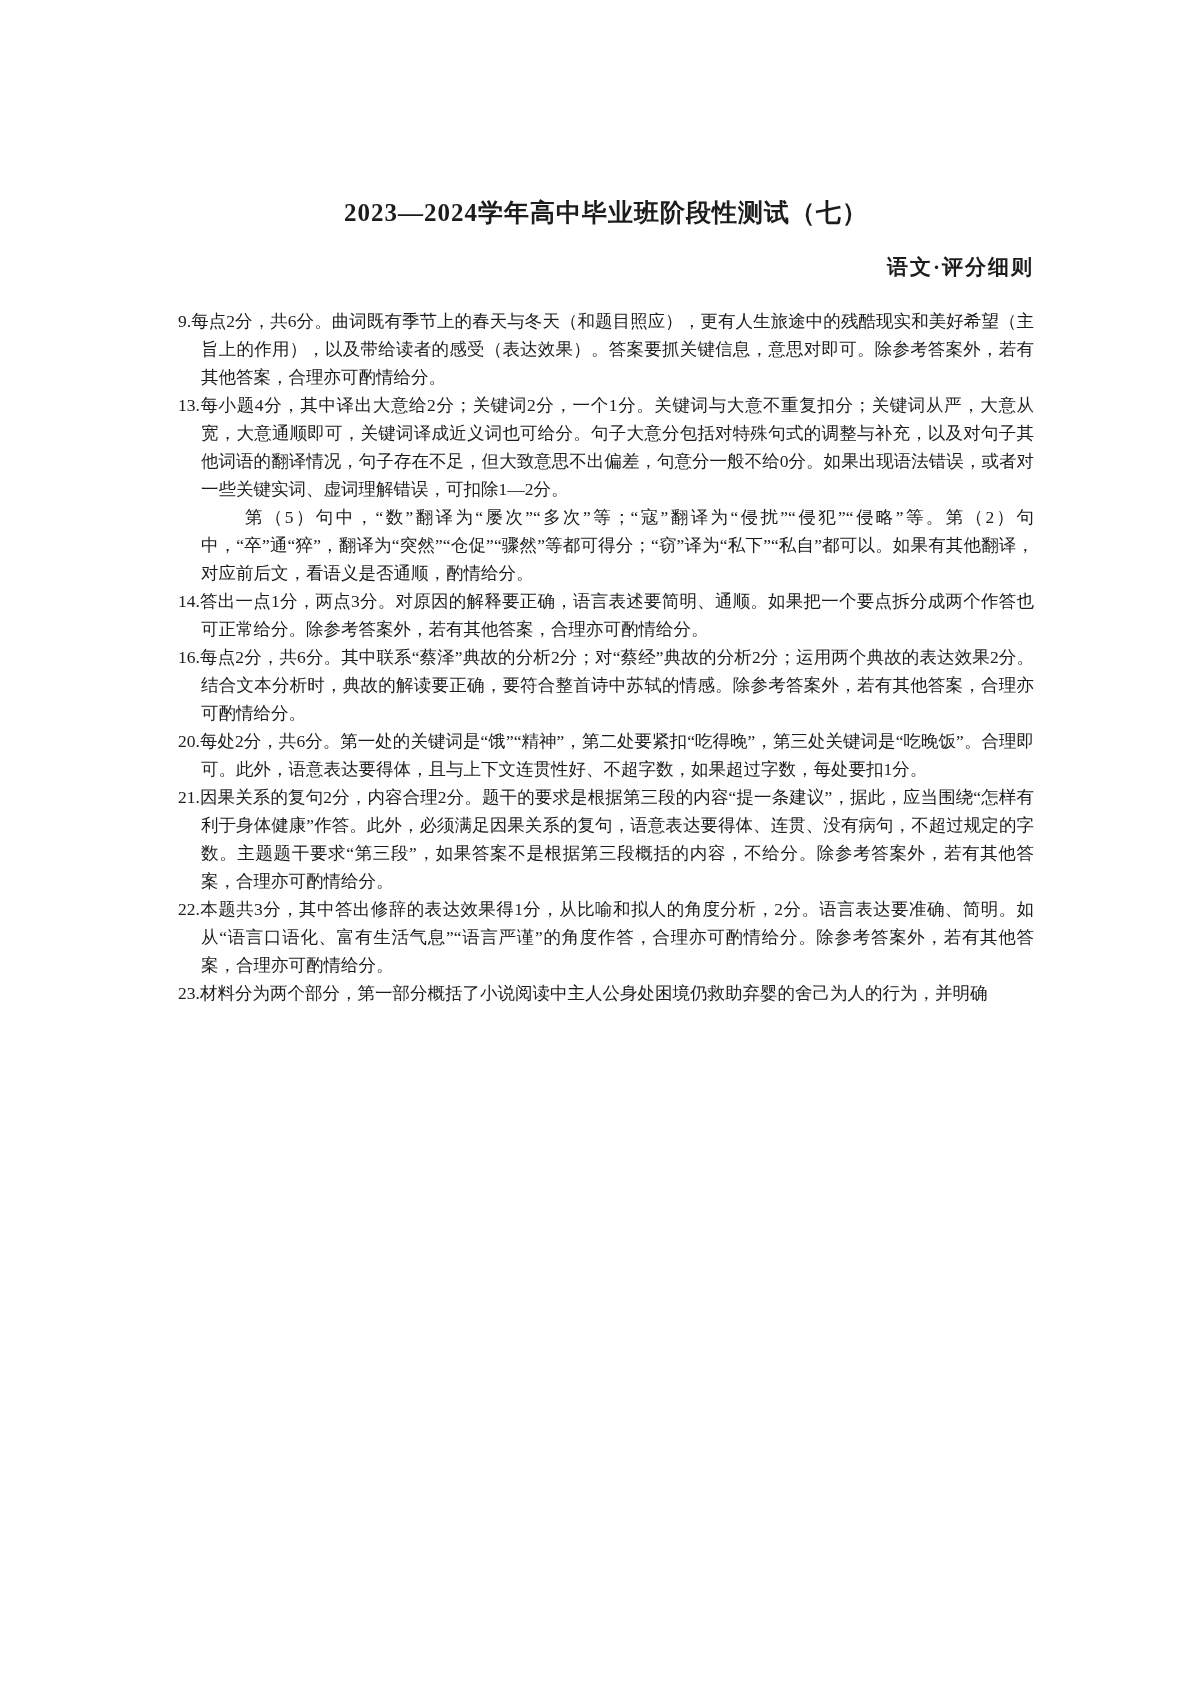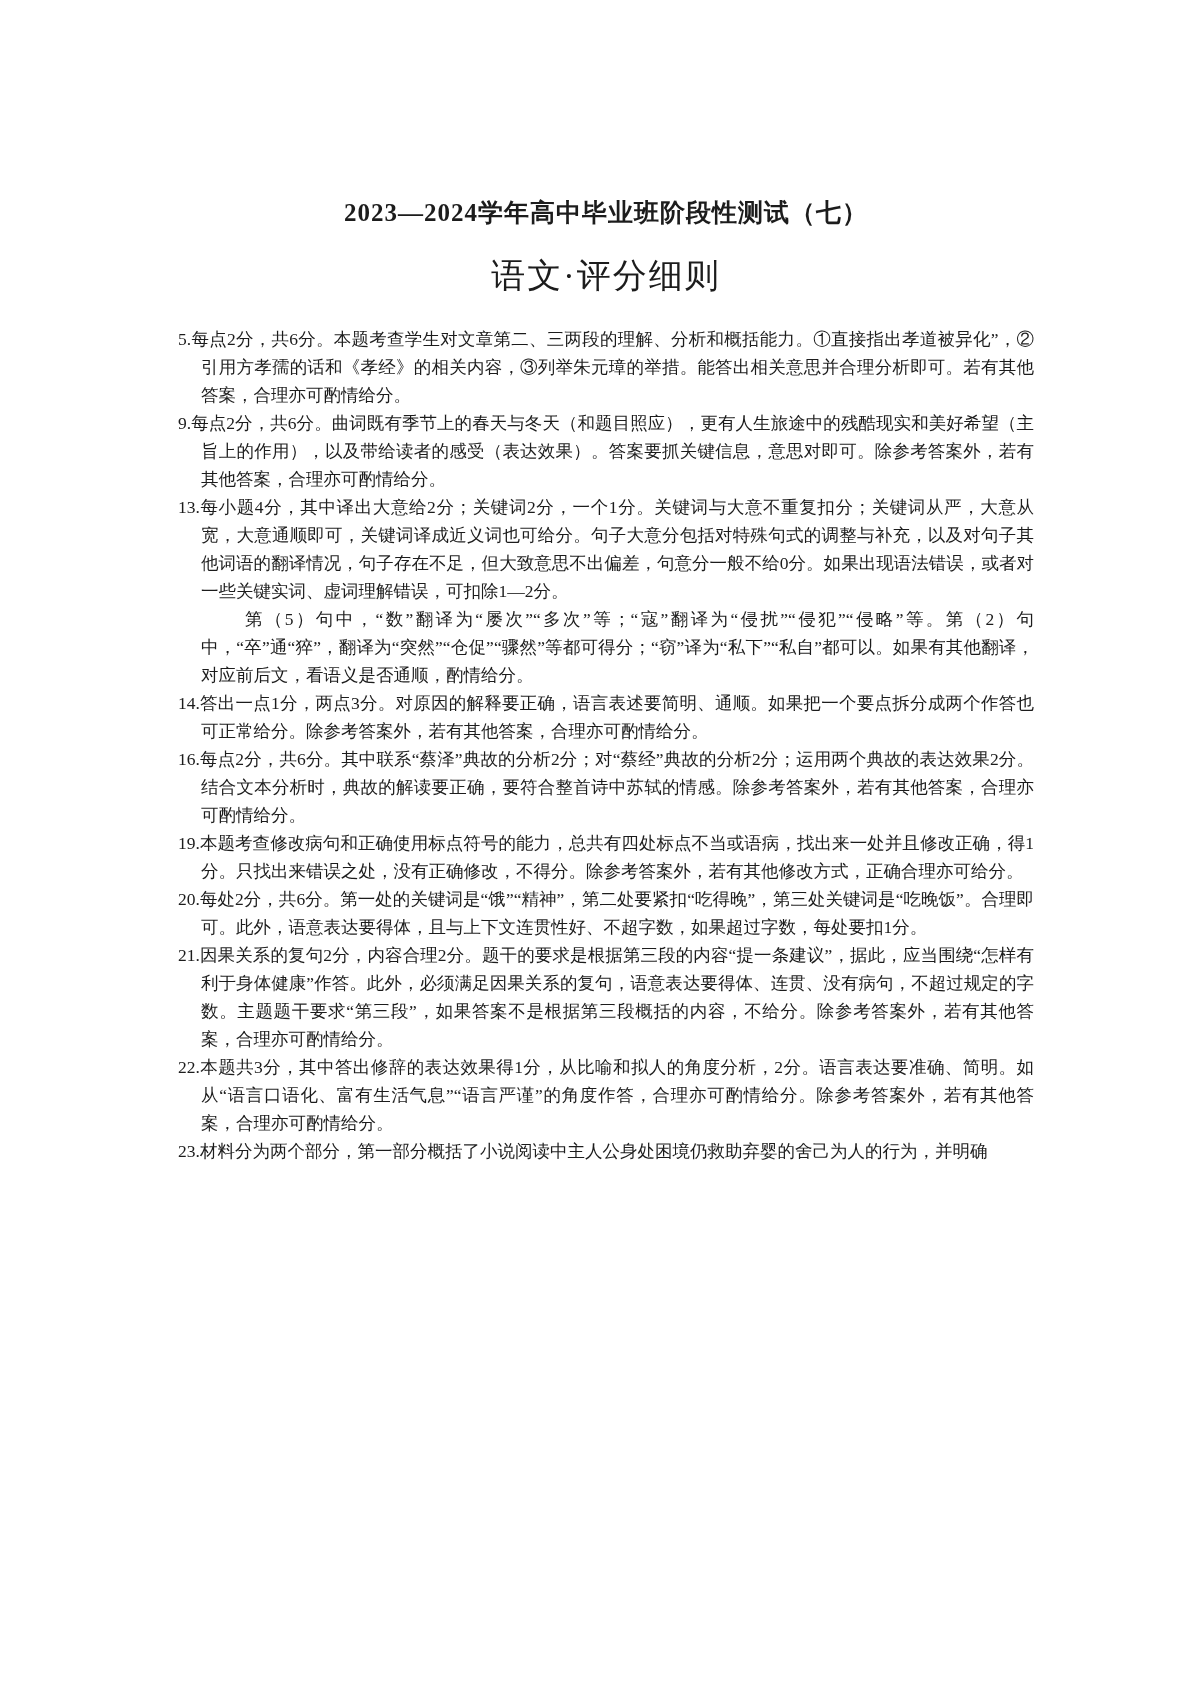--- a/index.html
+++ b/index.html
@@ -23,23 +23,23 @@
   }
   .doc-title {
     margin: 0 0 24px 0;
     text-align: center;
     font-size: 25px;
     font-weight: bold;
     letter-spacing: 1px;
   }
   .doc-subtitle {
     margin: 0 0 26px 0;
-    text-align: center;
-    font-size: 34px;
-    font-weight: normal;
+    text-align: right;
+    font-size: 21px;
+    font-weight: bold;
     letter-spacing: 2px;
   }
   .rubric-items p {
     margin: 0;
     font-size: 17.5px;
     line-height: 28px;
     text-align: justify;
     text-justify: inter-ideograph;
   }
   p.item-para {
@@ -51,25 +51,23 @@
     text-indent: 44px;
   }
 </style>
 </head>
 <body>
 
 <div class="page">
   <h1 class="doc-title">2023—2024学年高中毕业班阶段性测试（七）</h1>
   <h2 class="doc-subtitle">语文·评分细则</h2>
   <div class="rubric-items">
-      <p class="item-para">5.每点2分，共6分。本题考查学生对文章第二、三两段的理解、分析和概括能力。①直接指出孝道被异化”，②引用方孝孺的话和《孝经》的相关内容，③列举朱元璋的举措。能答出相关意思并合理分析即可。若有其他答案，合理亦可酌情给分。</p>
       <p class="item-para">9.每点2分，共6分。曲词既有季节上的春天与冬天（和题目照应），更有人生旅途中的残酷现实和美好希望（主旨上的作用），以及带给读者的感受（表达效果）。答案要抓关键信息，意思对即可。除参考答案外，若有其他答案，合理亦可酌情给分。</p>
       <p class="item-para">13.每小题4分，其中译出大意给2分；关键词2分，一个1分。关键词与大意不重复扣分；关键词从严，大意从宽，大意通顺即可，关键词译成近义词也可给分。句子大意分包括对特殊句式的调整与补充，以及对句子其他词语的翻译情况，句子存在不足，但大致意思不出偏差，句意分一般不给0分。如果出现语法错误，或者对一些关键实词、虚词理解错误，可扣除1—2分。</p>
       <p class="sub-para">第（5）句中，“数”翻译为“屡次”“多次”等；“寇”翻译为“侵扰”“侵犯”“侵略”等。第（2）句中，“卒”通“猝”，翻译为“突然”“仓促”“骤然”等都可得分；“窃”译为“私下”“私自”都可以。如果有其他翻译，对应前后文，看语义是否通顺，酌情给分。</p>
       <p class="item-para">14.答出一点1分，两点3分。对原因的解释要正确，语言表述要简明、通顺。如果把一个要点拆分成两个作答也可正常给分。除参考答案外，若有其他答案，合理亦可酌情给分。</p>
       <p class="item-para">16.每点2分，共6分。其中联系“蔡泽”典故的分析2分；对“蔡经”典故的分析2分；运用两个典故的表达效果2分。结合文本分析时，典故的解读要正确，要符合整首诗中苏轼的情感。除参考答案外，若有其他答案，合理亦可酌情给分。</p>
-      <p class="item-para">19.本题考查修改病句和正确使用标点符号的能力，总共有四处标点不当或语病，找出来一处并且修改正确，得1分。只找出来错误之处，没有正确修改，不得分。除参考答案外，若有其他修改方式，正确合理亦可给分。</p>
       <p class="item-para">20.每处2分，共6分。第一处的关键词是“饿”“精神”，第二处要紧扣“吃得晚”，第三处关键词是“吃晚饭”。合理即可。此外，语意表达要得体，且与上下文连贯性好、不超字数，如果超过字数，每处要扣1分。</p>
       <p class="item-para">21.因果关系的复句2分，内容合理2分。题干的要求是根据第三段的内容“提一条建议”，据此，应当围绕“怎样有利于身体健康”作答。此外，必须满足因果关系的复句，语意表达要得体、连贯、没有病句，不超过规定的字数。主题题干要求“第三段”，如果答案不是根据第三段概括的内容，不给分。除参考答案外，若有其他答案，合理亦可酌情给分。</p>
       <p class="item-para">22.本题共3分，其中答出修辞的表达效果得1分，从比喻和拟人的角度分析，2分。语言表达要准确、简明。如从“语言口语化、富有生活气息”“语言严谨”的角度作答，合理亦可酌情给分。除参考答案外，若有其他答案，合理亦可酌情给分。</p>
       <p class="item-para">23.材料分为两个部分，第一部分概括了小说阅读中主人公身处困境仍救助弃婴的舍己为人的行为，并明确</p>
     </div>
 </div>
 
 </body></html>

